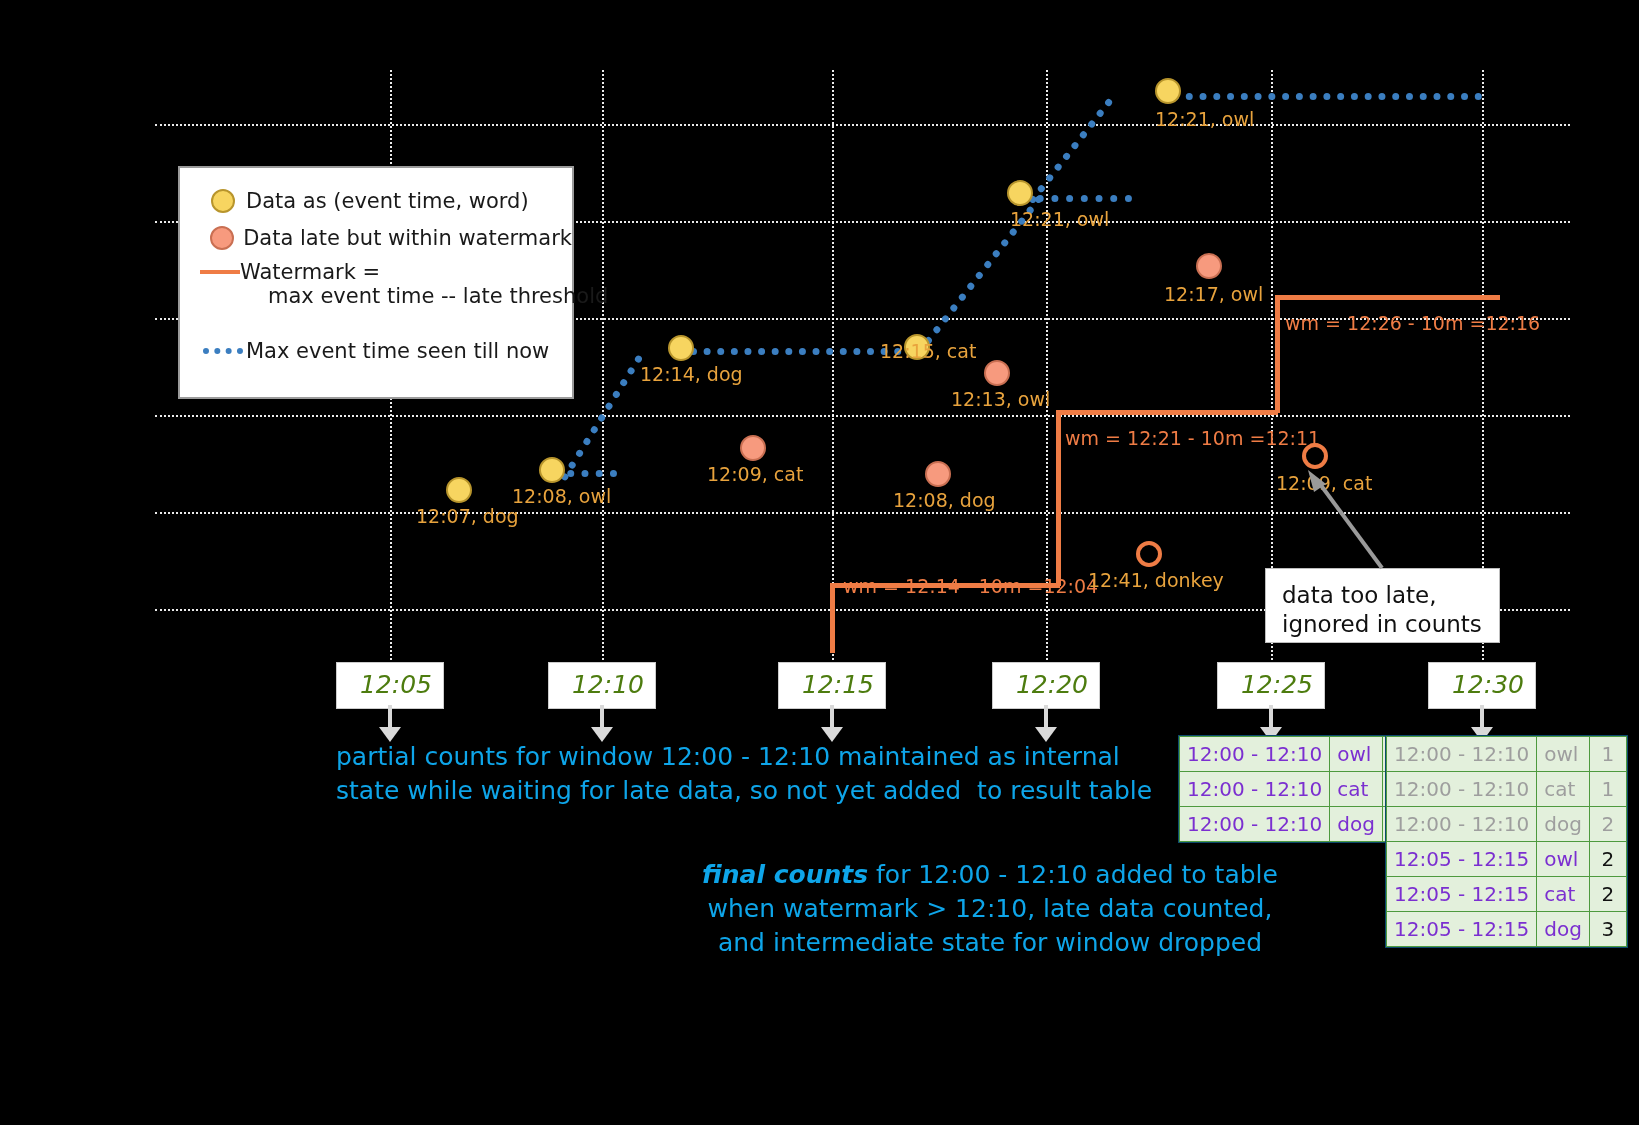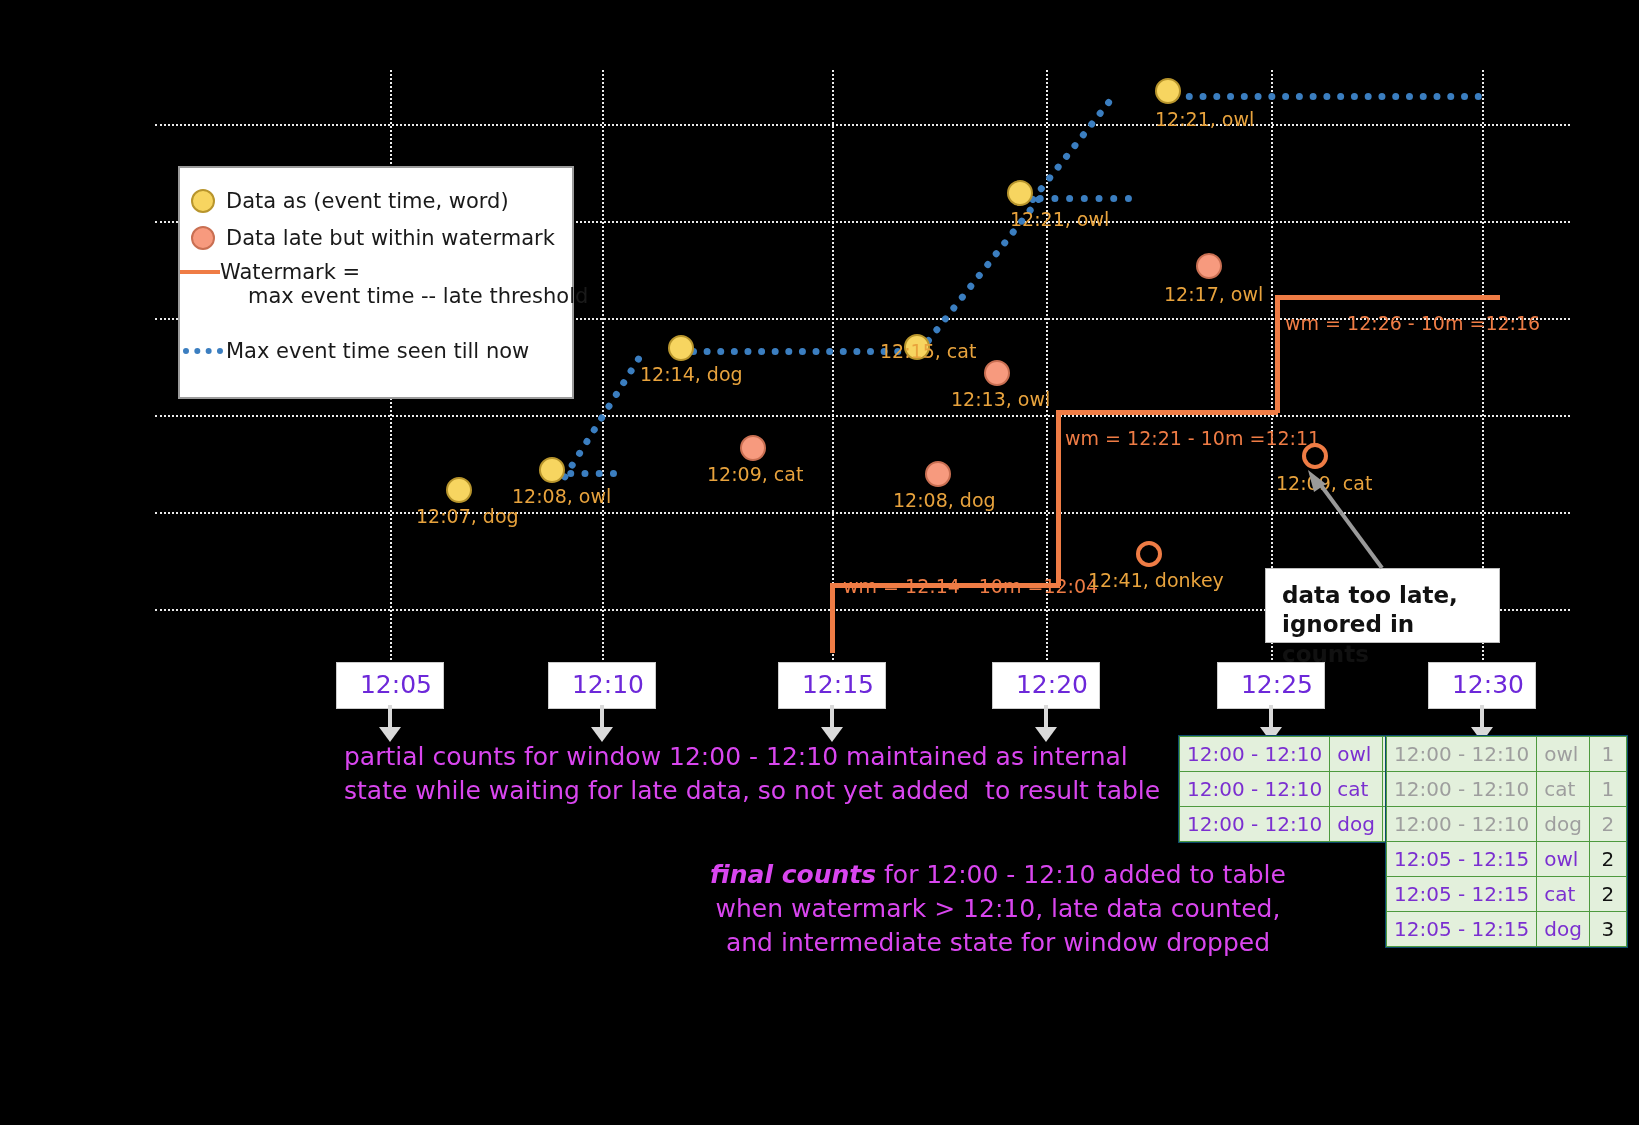--- a/index.html
+++ b/index.html
@@ -59,20 +59,21 @@
     height: 233px;
     background: #ffffff;
     border: 2px solid #9b9b9b;
     box-sizing: border-box;
     padding: 14px 0 0 0;
   }
   .legrow {
     display: flex;
     align-items: center;
     height: 37px;
+    padding-left: 20px;
   }
   .legswatch {
     width: 46px;
     display: flex;
     justify-content: center;
     align-items: center;
   }
   .legtext {
     color: #1a1a1a;
     font-size: 21px;
@@ -115,26 +116,27 @@
     height: 0;
     border-top: 7px dotted #3b7ec0;
     transform-origin: 0 0;
   }
 
   
   .tbox {
     position: absolute;
     background: #ffffff;
     border: 1px solid #cccccc;
-    color: #6d28d9;
+    color: #4d7c0f;
     font-size: 25px;
     text-align: center;
     padding: 7px 0 9px 12px;
     width: 108px;
     box-sizing: border-box;
+    font-style: italic;
   }
   .arrowshaft {
     position: absolute;
     width: 4px;
     background: #d9d9d9;
   }
   .arrowhead {
     position: absolute;
     width: 0; height: 0;
     border-left: 11px solid transparent;
@@ -145,35 +147,33 @@
   
   .callout {
     position: absolute;
     background: #ffffff;
     border: 1px solid #bdbdbd;
     color: #111111;
     font-size: 23px;
     line-height: 1.28;
     padding: 12px 16px;
     box-sizing: border-box;
-    font-weight: bold;
   }
   .gray-arrow {
     position: absolute;
   }
 
   
   .redtext {
     position: absolute;
-    color: #d946ef;
+    color: #0ea5e9;
     font-size: 25px;
     line-height: 1.35;
     text-align: center;
     white-space: pre;
-    margin-left: 8px;
   }
   .redtext .ital { font-style: italic; font-weight: bold; }
 
   
   .rtable {
     position: absolute;
     border: 1px solid #0c4a6e;
     background: #e3f0dc;
     border-collapse: collapse;
   }

